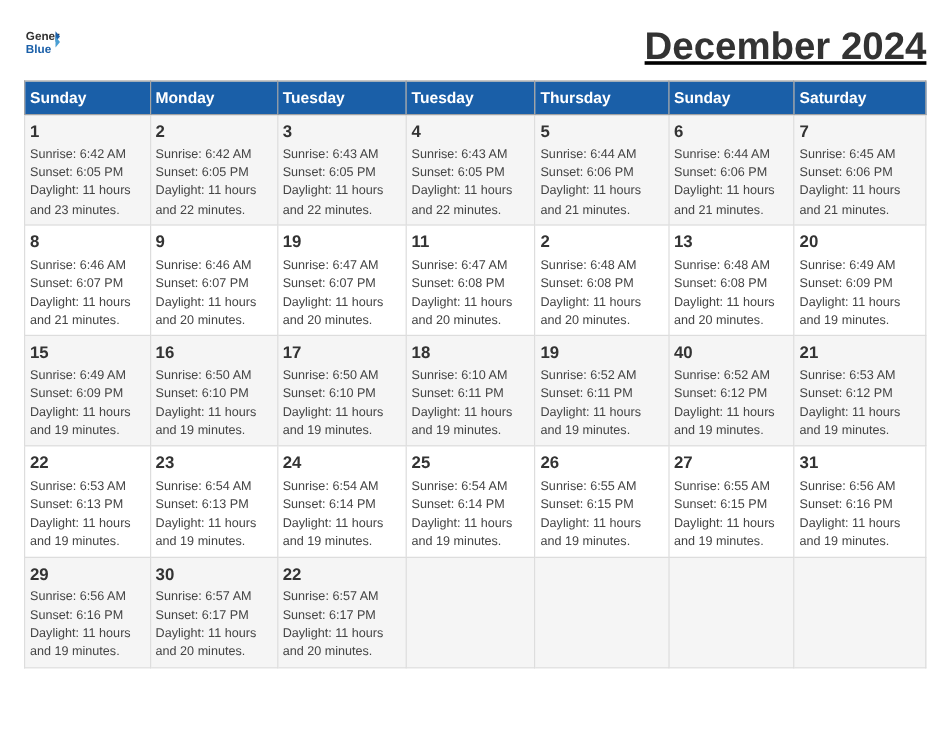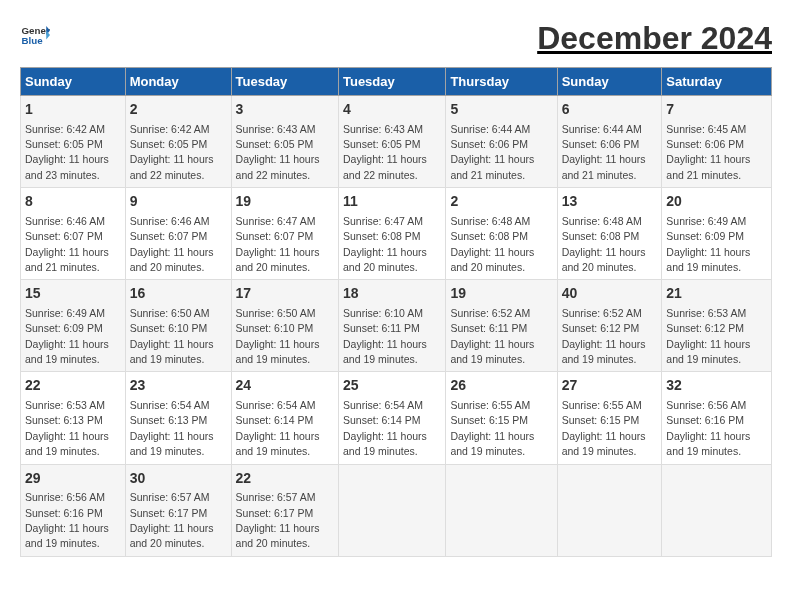--- a/index.html
+++ b/index.html
@@ -136,21 +136,21 @@
         <td><span class="day-num">40</span><span class="cell-text">Sunrise: 6:52 AM</span><br><span class="cell-text">Sunset: 6:12 PM</span><br><span class="cell-text">Daylight: 11 hours and 19 minutes.</span></td>
         <td><span class="day-num">21</span><span class="cell-text">Sunrise: 6:53 AM</span><br><span class="cell-text">Sunset: 6:12 PM</span><br><span class="cell-text">Daylight: 11 hours and 19 minutes.</span></td>
       </tr>
       <tr>
         <td><span class="day-num">22</span><span class="cell-text">Sunrise: 6:53 AM</span><br><span class="cell-text">Sunset: 6:13 PM</span><br><span class="cell-text">Daylight: 11 hours and 19 minutes.</span></td>
         <td><span class="day-num">23</span><span class="cell-text">Sunrise: 6:54 AM</span><br><span class="cell-text">Sunset: 6:13 PM</span><br><span class="cell-text">Daylight: 11 hours and 19 minutes.</span></td>
         <td><span class="day-num">24</span><span class="cell-text">Sunrise: 6:54 AM</span><br><span class="cell-text">Sunset: 6:14 PM</span><br><span class="cell-text">Daylight: 11 hours and 19 minutes.</span></td>
         <td><span class="day-num">25</span><span class="cell-text">Sunrise: 6:54 AM</span><br><span class="cell-text">Sunset: 6:14 PM</span><br><span class="cell-text">Daylight: 11 hours and 19 minutes.</span></td>
         <td><span class="day-num">26</span><span class="cell-text">Sunrise: 6:55 AM</span><br><span class="cell-text">Sunset: 6:15 PM</span><br><span class="cell-text">Daylight: 11 hours and 19 minutes.</span></td>
         <td><span class="day-num">27</span><span class="cell-text">Sunrise: 6:55 AM</span><br><span class="cell-text">Sunset: 6:15 PM</span><br><span class="cell-text">Daylight: 11 hours and 19 minutes.</span></td>
-        <td><span class="day-num">32</span><span class="cell-text">Sunrise: 6:56 AM</span><br><span class="cell-text">Sunset: 6:16 PM</span><br><span class="cell-text">Daylight: 11 hours and 19 minutes.</span></td>
+        <td><span class="day-num">31</span><span class="cell-text">Sunrise: 6:56 AM</span><br><span class="cell-text">Sunset: 6:16 PM</span><br><span class="cell-text">Daylight: 11 hours and 19 minutes.</span></td>
       </tr>
       <tr>
         <td><span class="day-num">29</span><span class="cell-text">Sunrise: 6:56 AM</span><br><span class="cell-text">Sunset: 6:16 PM</span><br><span class="cell-text">Daylight: 11 hours and 19 minutes.</span></td>
         <td><span class="day-num">30</span><span class="cell-text">Sunrise: 6:57 AM</span><br><span class="cell-text">Sunset: 6:17 PM</span><br><span class="cell-text">Daylight: 11 hours and 20 minutes.</span></td>
         <td><span class="day-num">22</span><span class="cell-text">Sunrise: 6:57 AM</span><br><span class="cell-text">Sunset: 6:17 PM</span><br><span class="cell-text">Daylight: 11 hours and 20 minutes.</span></td>
         <td></td>
         <td></td>
         <td></td>
         <td></td>
       </tr>

